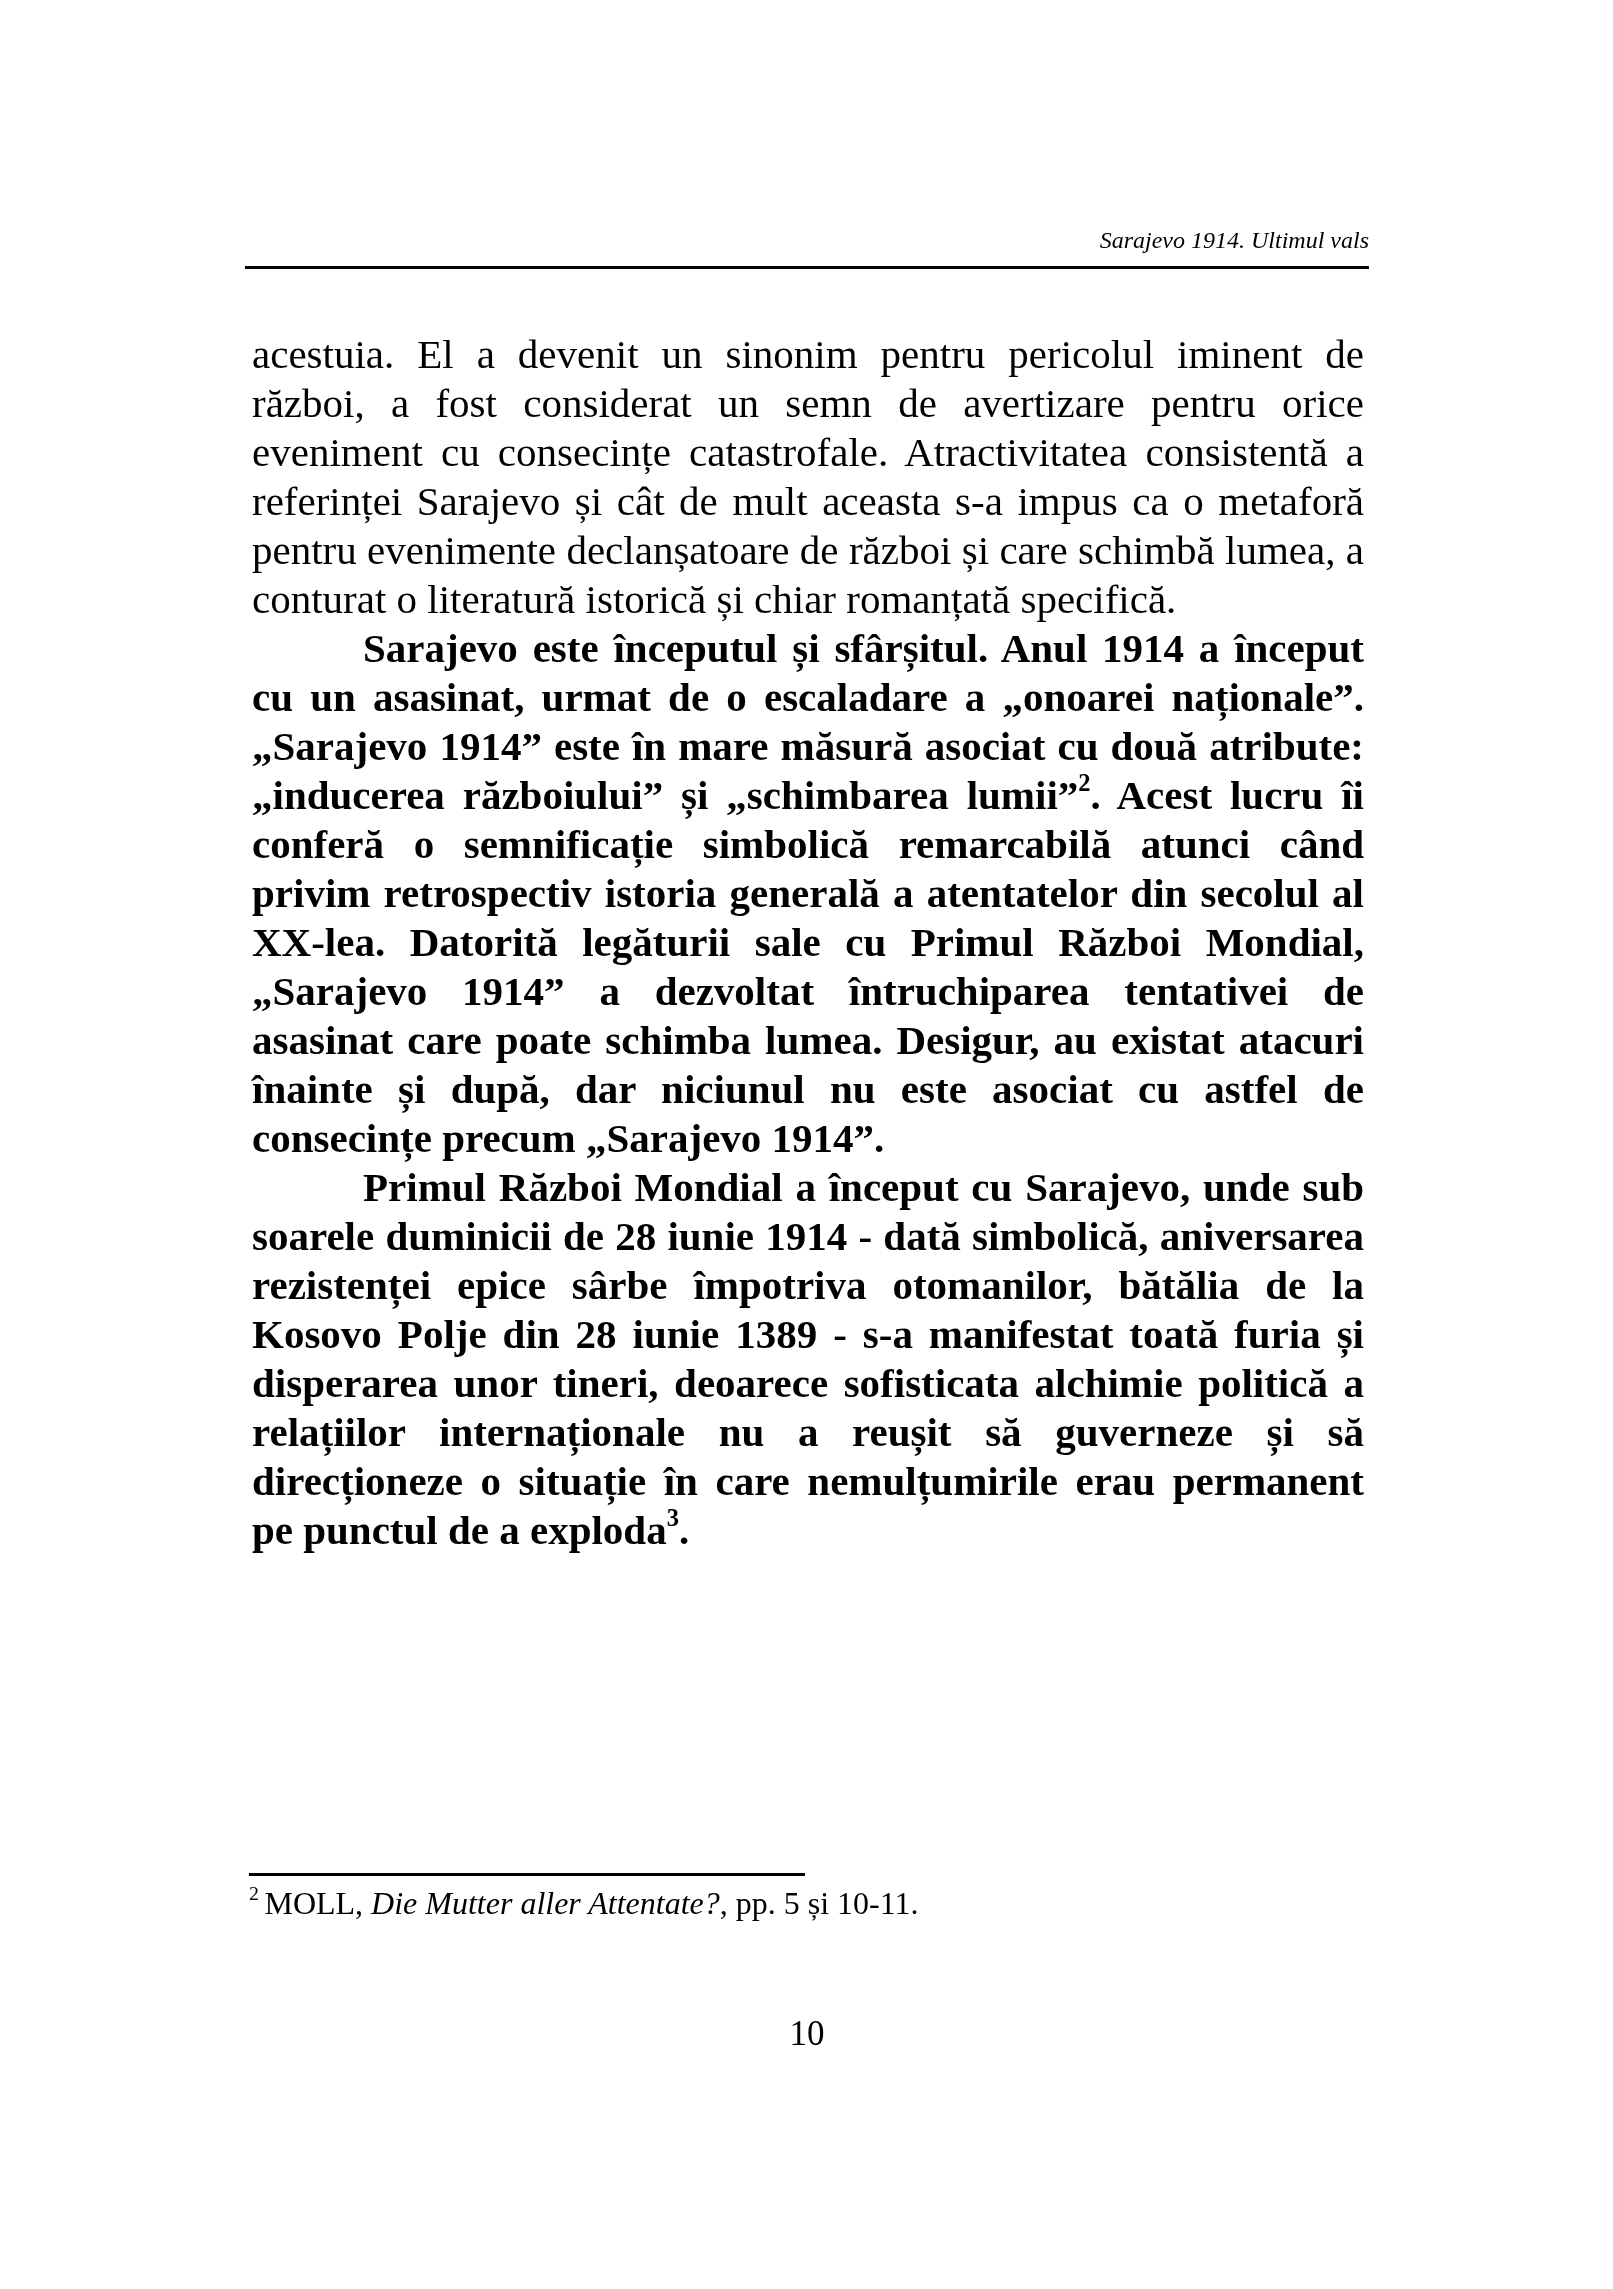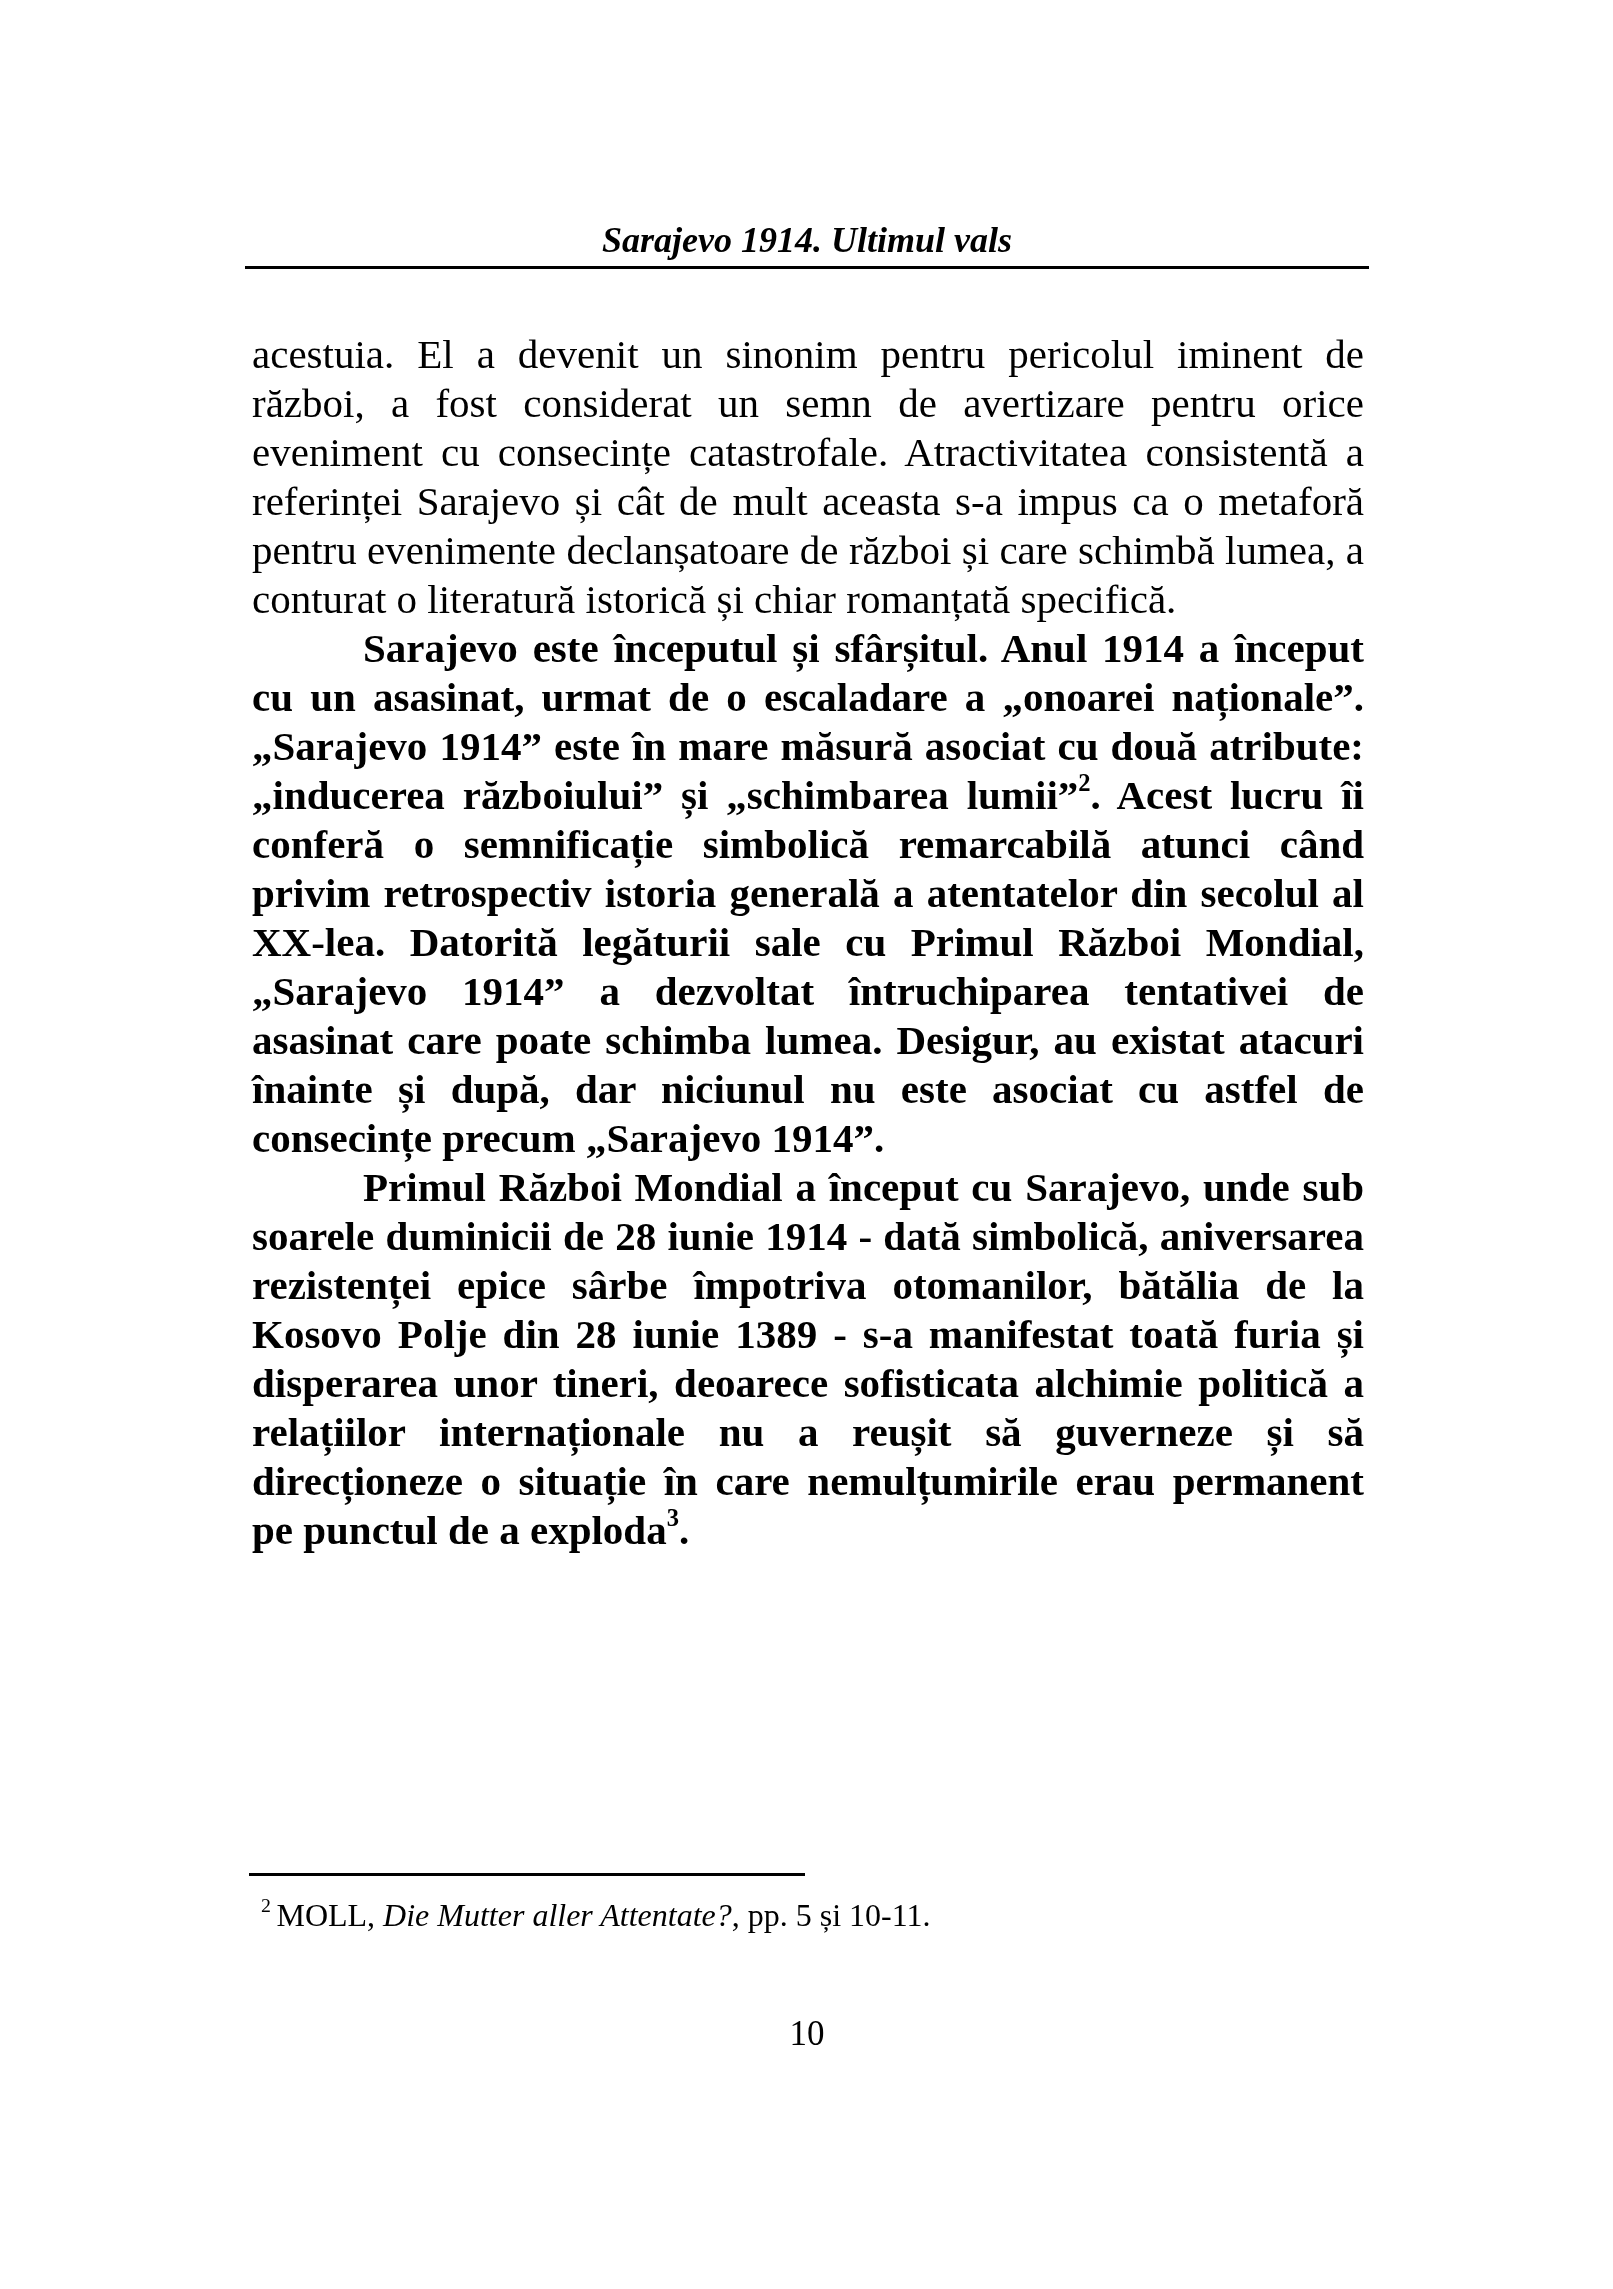--- a/index.html
+++ b/index.html
@@ -13,25 +13,24 @@
       position: relative;
       overflow: hidden;
       font-family: "Liberation Serif", "DejaVu Serif", serif;
       color: #000000;
     }
     .running-header {
       position: absolute;
       left: 245px;
       width: 1124px;
       top: 218px;
-      text-align: center;
+      text-align: right;
       font-style: italic;
-      font-size: 36px;
+      font-size: 24px;
       line-height: 44px;
-      font-weight: bold;
     }
     .header-rule {
       position: absolute;
       left: 245px;
       width: 1124px;
       top: 266px;
       height: 2.8px;
       background: #000;
     }
     .body-text {
@@ -68,21 +67,21 @@
     }
     .footnotes {
       position: absolute;
       left: 249px;
       width: 1117px;
       top: 1885px;
       font-size: 32px;
       line-height: 37px;
     }
     .footnote {
-      margin: 12px;
+      margin: 0;
       white-space: nowrap;
     }
     .footnote sup {
       font-size: 0.62em;
       vertical-align: 0.7em;
       margin-right: 5.5px;
     }
     .footnote em {
       font-style: italic;
     }

